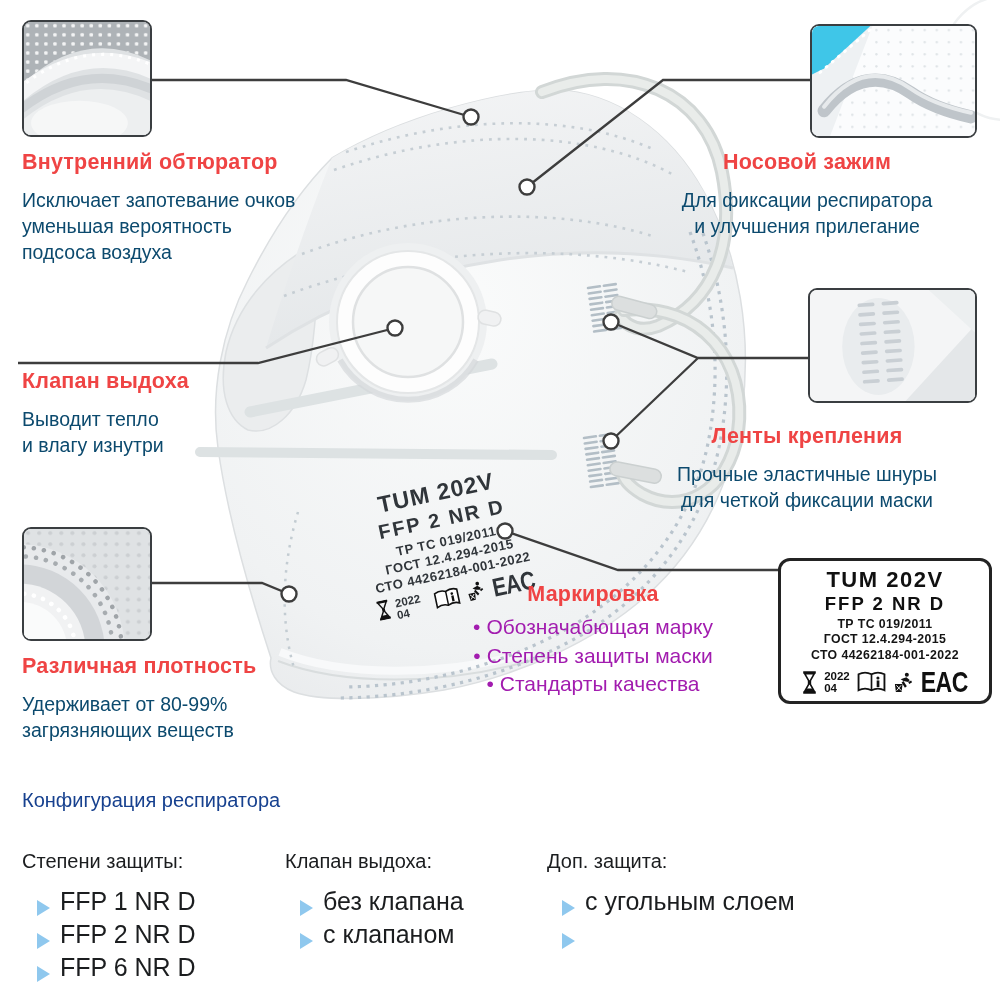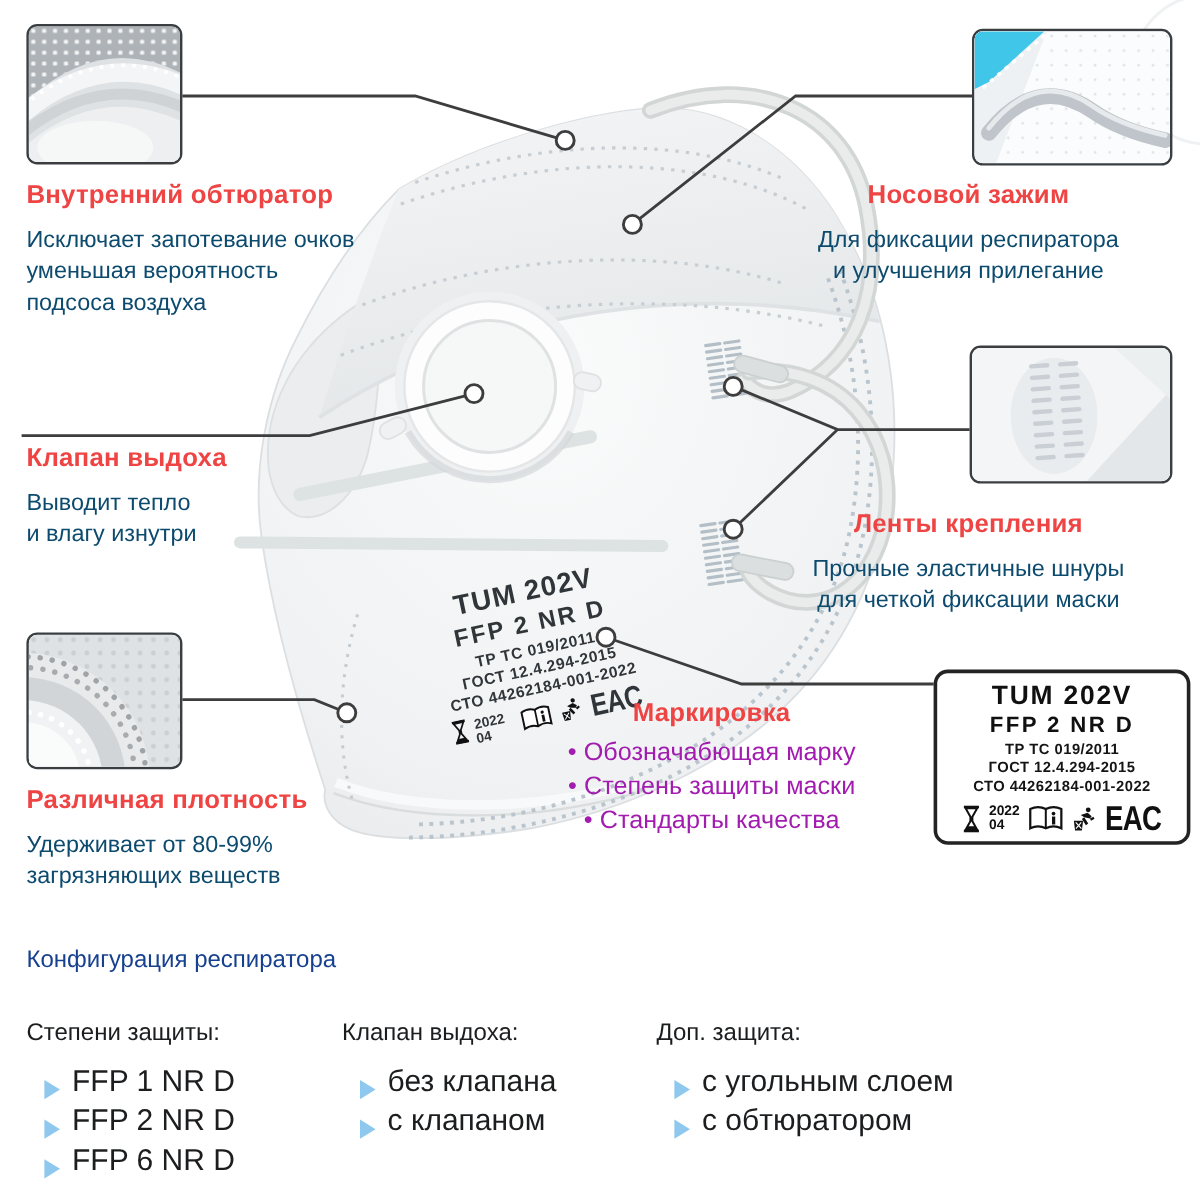--- a/index.html
+++ b/index.html
@@ -366,17 +366,16 @@
   </div>
 
   <div class="cfg-col" style="left:547px;">
     <div class="col-h">Доп. защита:</div>
     <div class="cfg-item">
         <span class="tri"></span>
         <span>с угольным слоем</span>
       </div>
     <div class="cfg-item">
         <span class="tri"></span>
-        <span>с обтюратором</span>
       </div>
   </div>
 
 </div>
 
 </body></html>

